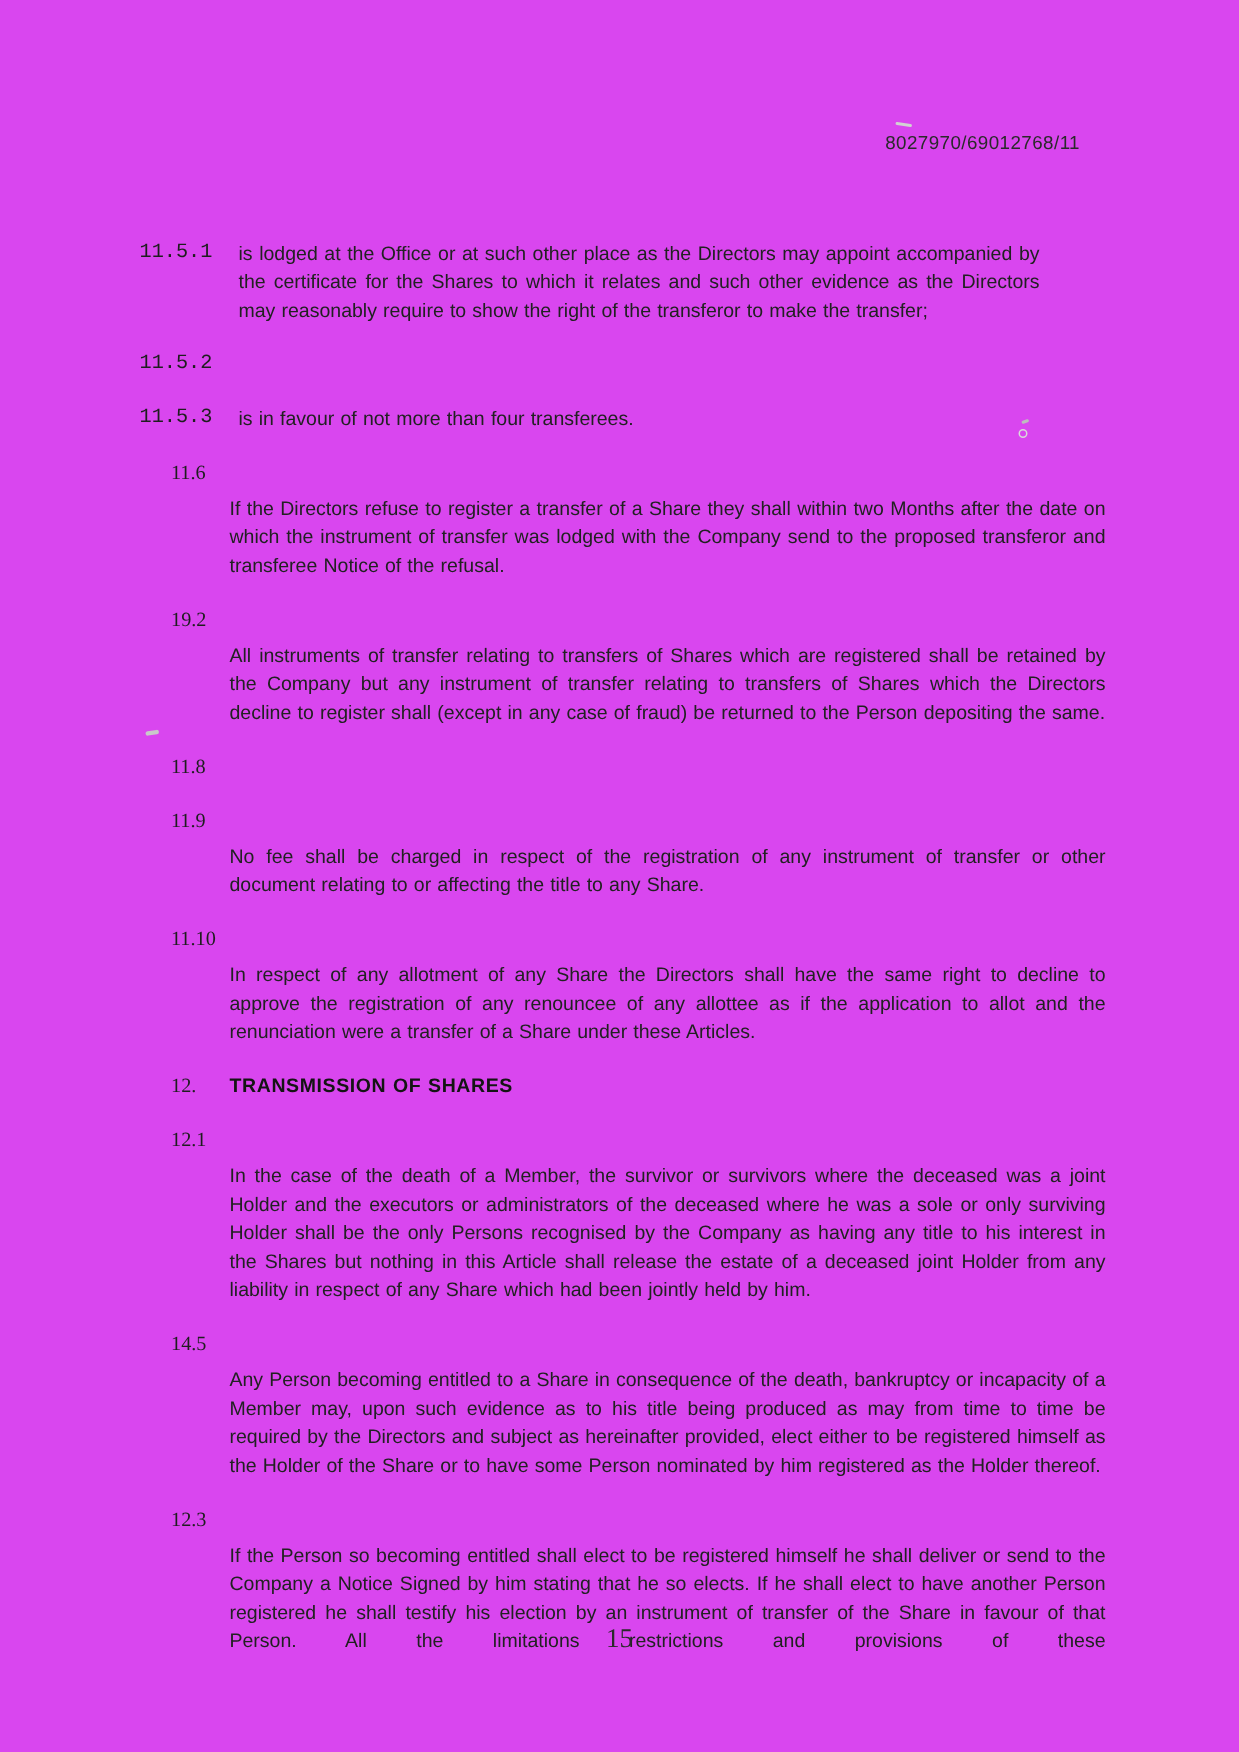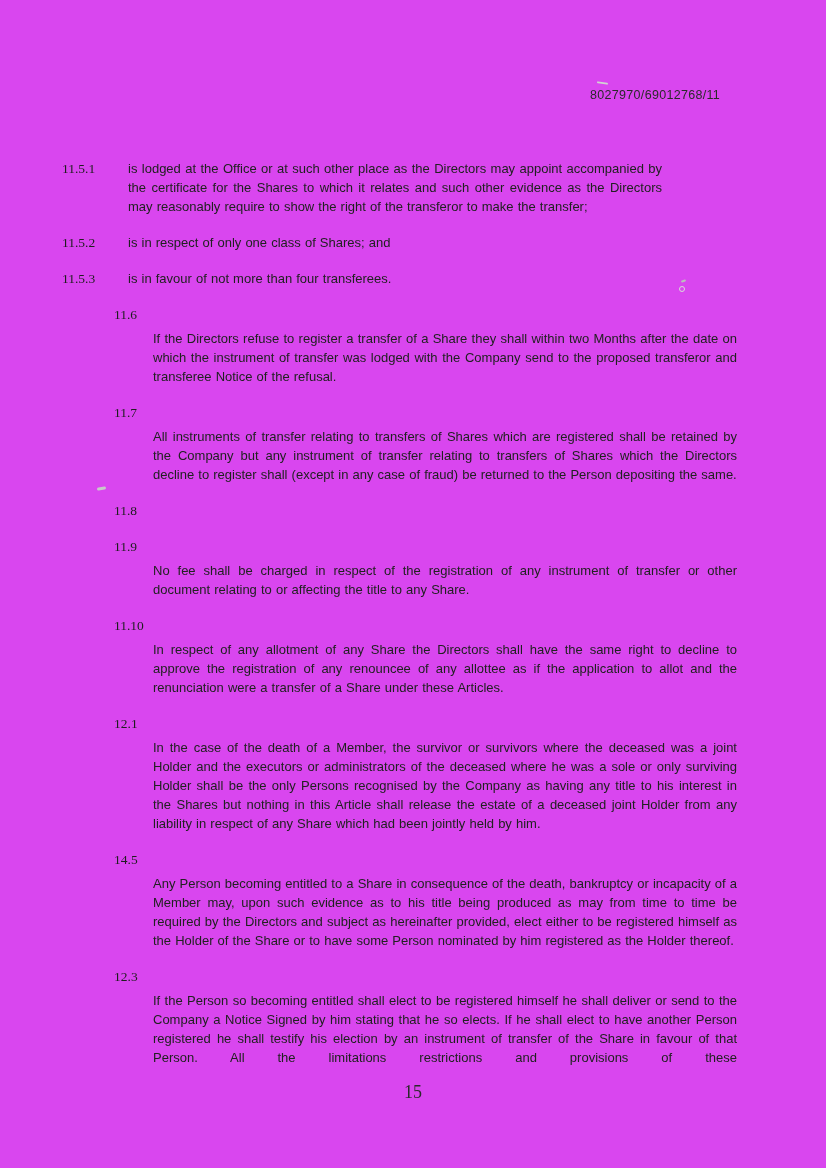--- a/index.html
+++ b/index.html
@@ -42,22 +42,23 @@
     font-size: 13.5px;
     flex: 0 0 auto;
     color: #1e1e1e;
   }
   .row.main .sec-num,
   .row.heading .sec-num {
     margin-left: 114px;
     width: 39px;
   }
   .row.sub .sec-num {
-    margin-left: 62px;
+    margin-left: 93px;
     width: 50px;
+    font-family: Liberation Mono, monospace;
   }
   .sec-text {
     text-align: justify;
     word-spacing: 0.5px;
     color: #212121;
   }
   .row.main .sec-text { width: 584px; margin-top: 24px; }
   .row.sub  .sec-text { width: 534px; margin-left: 16px; }
   .row.heading .sec-text {
     width: 584px;
@@ -97,44 +98,47 @@
 
   <div class="doc-ref">8027970/69012768/11</div>
 
   <main class="doc-body">
       <div class="row sub">
     <span class="sec-num">11.5.1</span>
     <span class="sec-text">is lodged at the Office or at such other place as the Directors may appoint accompanied by the certificate for the Shares to which it relates and such other evidence as the Directors may reasonably require to show the right of the transferor to make the transfer;</span>
   </div>
       <div class="row sub">
     <span class="sec-num">11.5.2</span>
-    <span class="sec-text">is in respect of only one class of Shares; and</span>
   </div>
       <div class="row sub">
     <span class="sec-num">11.5.3</span>
     <span class="sec-text">is in favour of not more than four transferees.</span>
   </div>
       <div class="row main">
     <span class="sec-num">11.6</span>
     <span class="sec-text">If the Directors refuse to register a transfer of a Share they shall within two Months after the date on which the instrument of transfer was lodged with the Company send to the proposed transferor and transferee Notice of the refusal.</span>
   </div>
       <div class="row main">
-    <span class="sec-num">11.7</span>
+    <span class="sec-num">19.2</span>
     <span class="sec-text">All instruments of transfer relating to transfers of Shares which are registered shall be retained by the Company but any instrument of transfer relating to transfers of Shares which the Directors decline to register shall (except in any case of fraud) be returned to the Person depositing the same.</span>
   </div>
       <div class="row main">
     <span class="sec-num">11.8</span>
   </div>
       <div class="row main">
     <span class="sec-num">11.9</span>
     <span class="sec-text">No fee shall be charged in respect of the registration of any instrument of transfer or other document relating to or affecting the title to any Share.</span>
   </div>
       <div class="row main">
     <span class="sec-num">11.10</span>
     <span class="sec-text">In respect of any allotment of any Share the Directors shall have the same right to decline to approve the registration of any renouncee of any allottee as if the application to allot and the renunciation were a transfer of a Share under these Articles.</span>
+  </div>
+      <div class="row heading">
+    <span class="sec-num">12.</span>
+    <span class="sec-text">TRANSMISSION OF SHARES</span>
   </div>
       <div class="row main">
     <span class="sec-num">12.1</span>
     <span class="sec-text">In the case of the death of a Member, the survivor or survivors where the deceased was a joint Holder and the executors or administrators of the deceased where he was a sole or only surviving Holder shall be the only Persons recognised by the Company as having any title to his interest in the Shares but nothing in this Article shall release the estate of a deceased joint Holder from any liability in respect of any Share which had been jointly held by him.</span>
   </div>
       <div class="row main">
     <span class="sec-num">14.5</span>
     <span class="sec-text">Any Person becoming entitled to a Share in consequence of the death, bankruptcy or incapacity of a Member may, upon such evidence as to his title being produced as may from time to time be required by the Directors and subject as hereinafter provided, elect either to be registered himself as the Holder of the Share or to have some Person nominated by him registered as the Holder thereof.</span>
   </div>
       <div class="row main justify-last">

